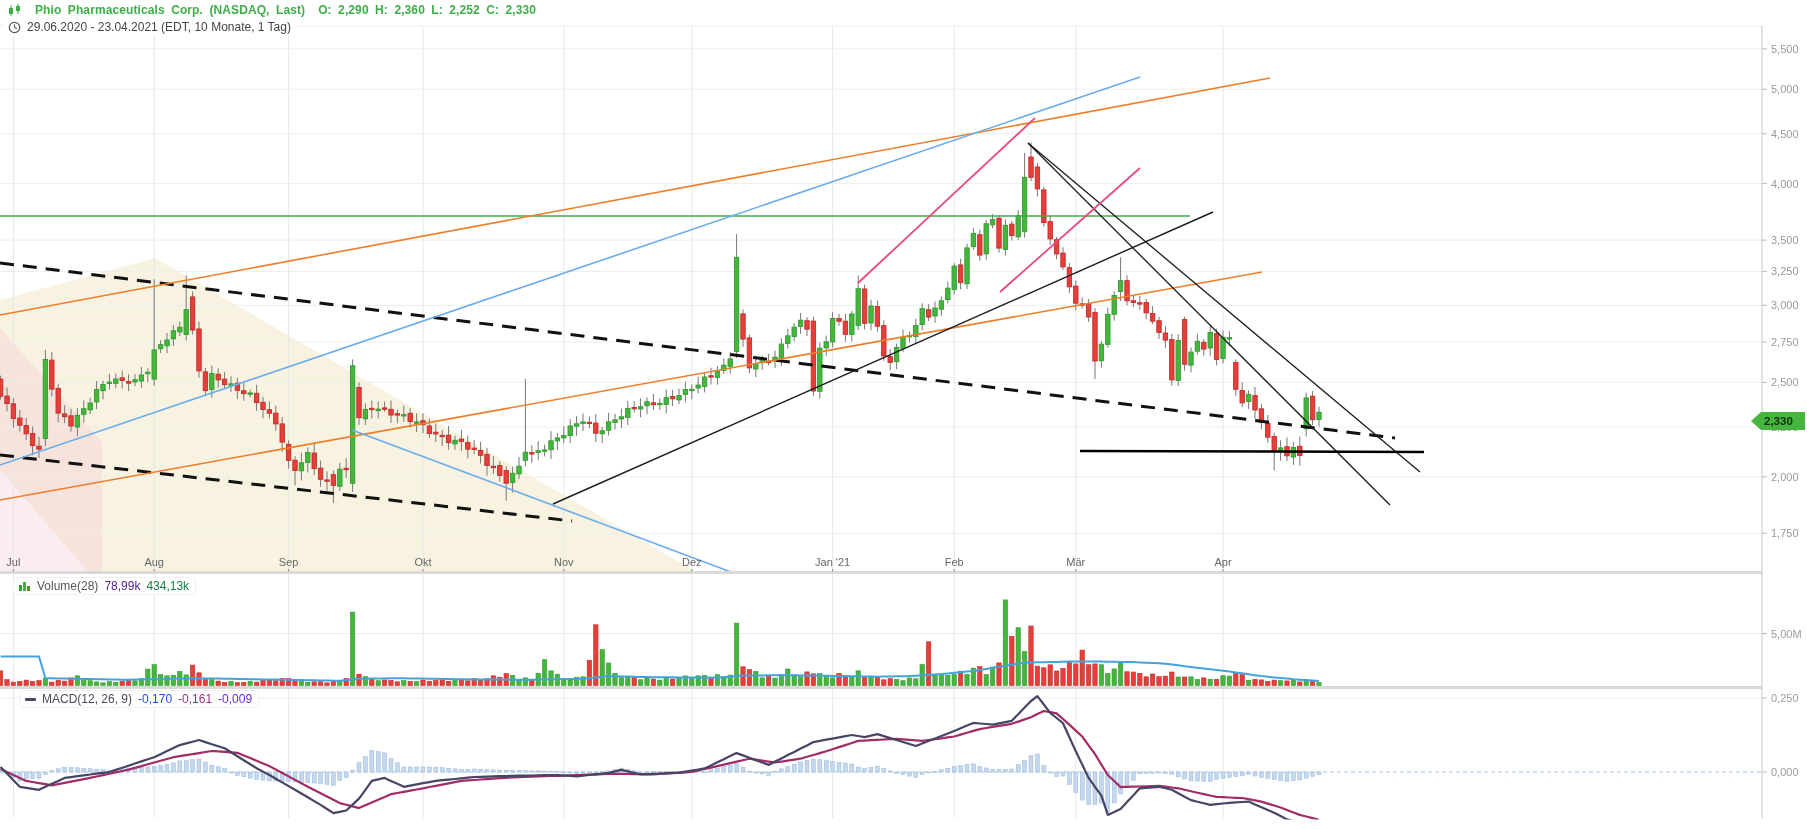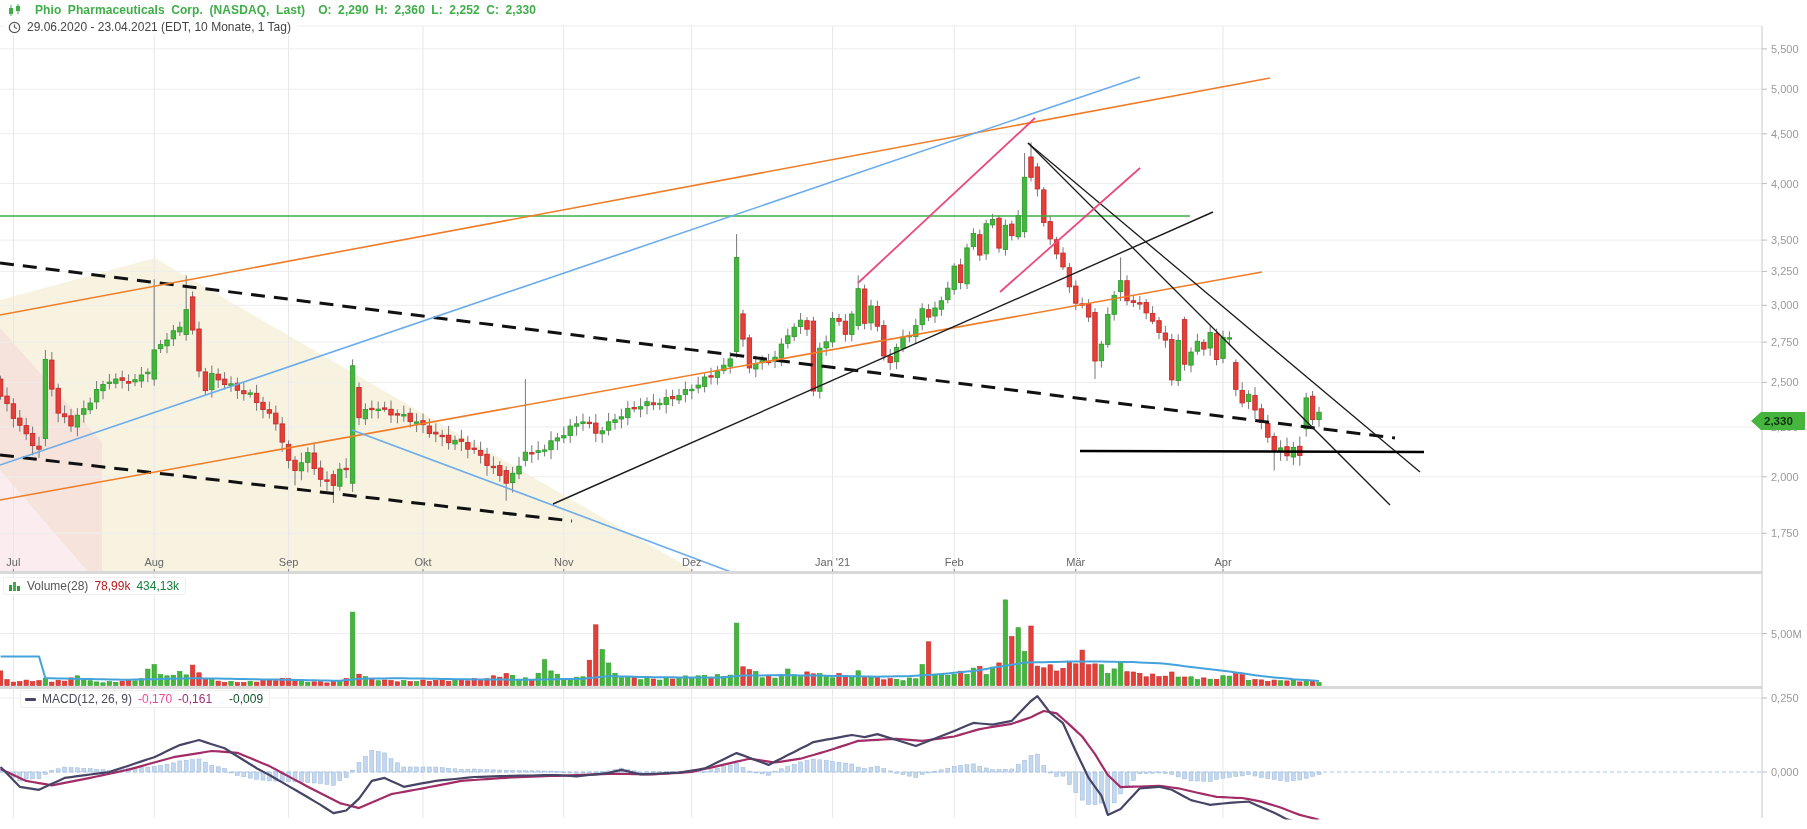--- a/index.html
+++ b/index.html
@@ -5,29 +5,29 @@
   html,body{margin:0;padding:0;background:#fff;}
   .stage{position:relative;width:1807px;height:829px;background:#fff;overflow:hidden;
          font-family:"Liberation Sans",sans-serif;}
   svg{position:absolute;left:0;top:0;}
   .chip{position:absolute;display:inline-flex;align-items:center;gap:6px;background:#fff;
         padding:1px 6px 1px 4px;border:1px solid #f0f0f0;border-radius:2px;font-size:12px;white-space:nowrap;}
   .chip .ic{position:static;flex:0 0 auto;}
   .chip-symbol{left:4px;top:2px;border:none;gap:13px;}
   .chip-symbol .sym,.chip-symbol .ohlc{color:#3fae49;font-weight:600;letter-spacing:.1px;word-spacing:3px;}
   .chip-range{left:4px;top:19px;border:none;color:#444;}
-  .chip-vol{left:3px;top:577px;}
+  .chip-vol{left:13px;top:577px;}
   .chip-vol .lbl{color:#555;}
-  .chip-vol .v1{color:#b91c1c;}
+  .chip-vol .v1{color:#4c1d95;}
   .chip-vol .v2{color:#15803d;}
   .chip-macd{left:20px;top:690px;}
   .chip-macd .lbl{color:#4a4a5a;}
-  .chip-macd .m1{color:#ec4899;}
+  .chip-macd .m1{color:#1d4ed8;}
   .chip-macd .m2{color:#9c2f7f;}
-  .chip-macd .m3{color:#14532d;margin-left:11px;}
+  .chip-macd .m3{color:#6d28d9;}
   .macd-dash{width:11px;height:3px;background:#4a4668;border-radius:1px;}
   .price-badge{position:absolute;left:1751px;display:flex;align-items:center;height:36px;}
   .badge-arrow{width:0;height:0;border-top:9px solid transparent;border-bottom:9px solid transparent;
                border-right:10px solid #46b53e;}
   .badge-box{background:#46b53e;color:#10300d;font-size:11.5px;font-weight:700;line-height:18px;
              padding:0 7px 0 3px;min-width:34px;}
 </style>
 </head>
 <body>
 

